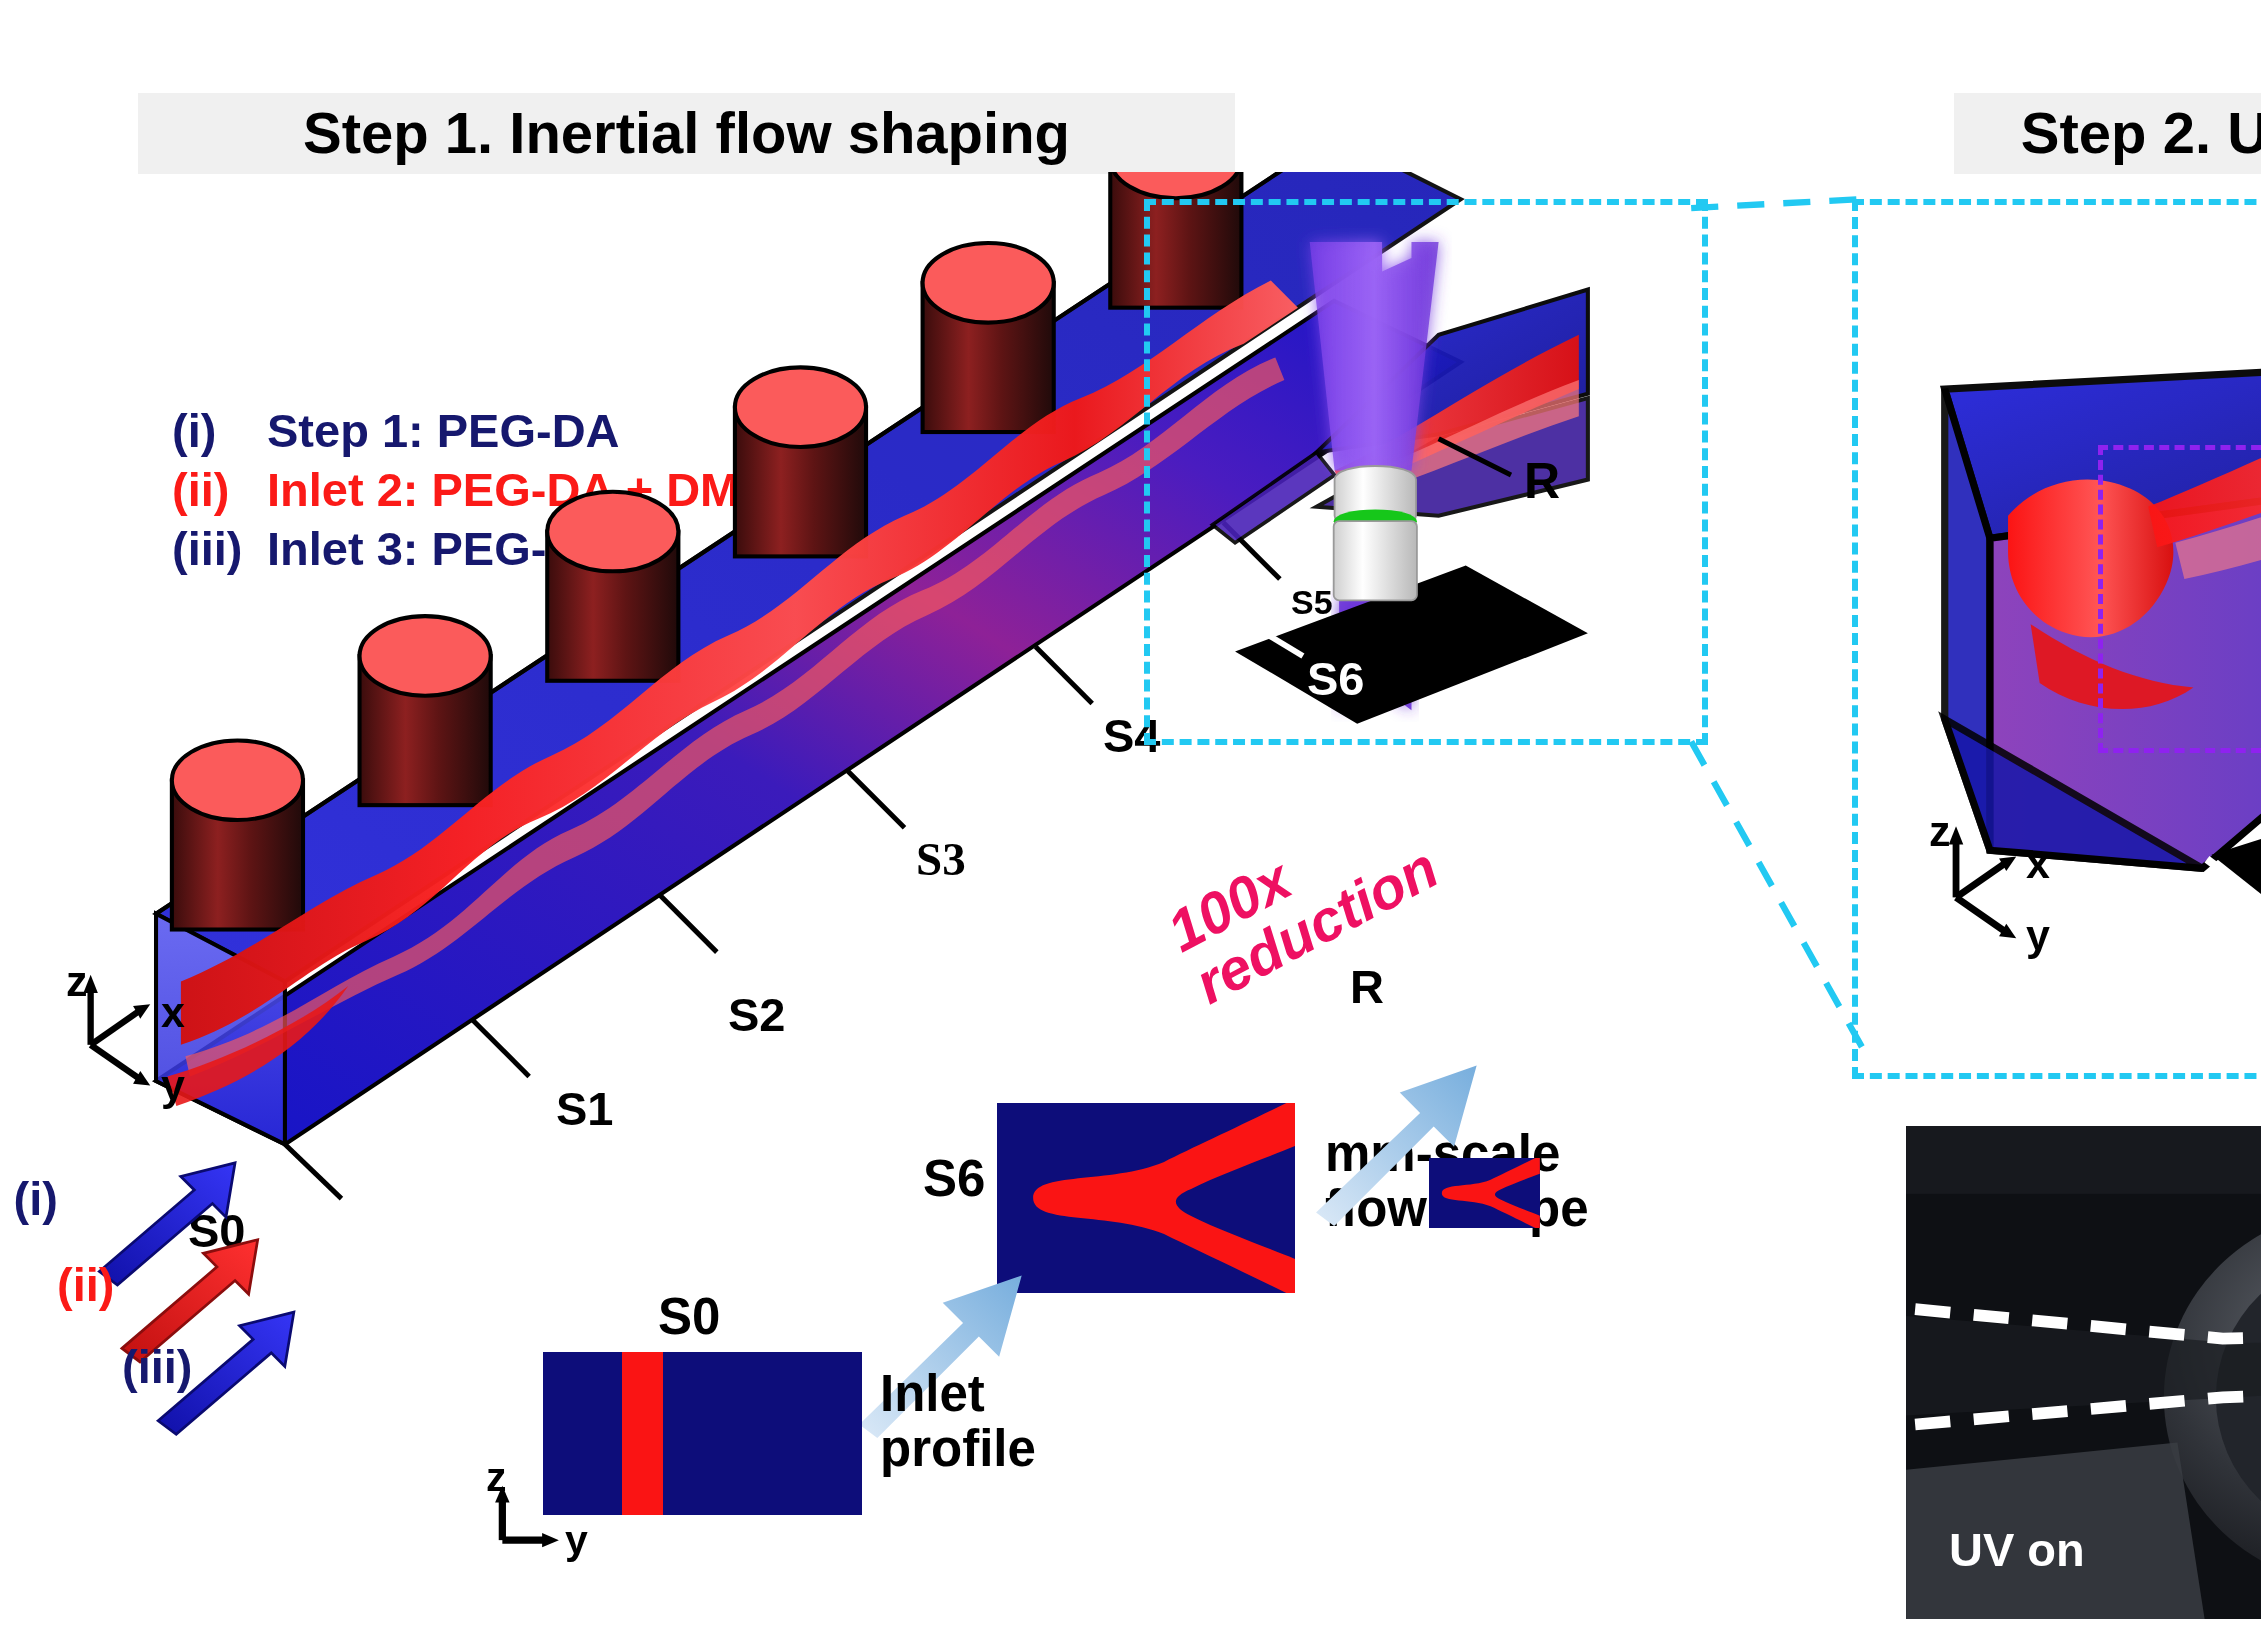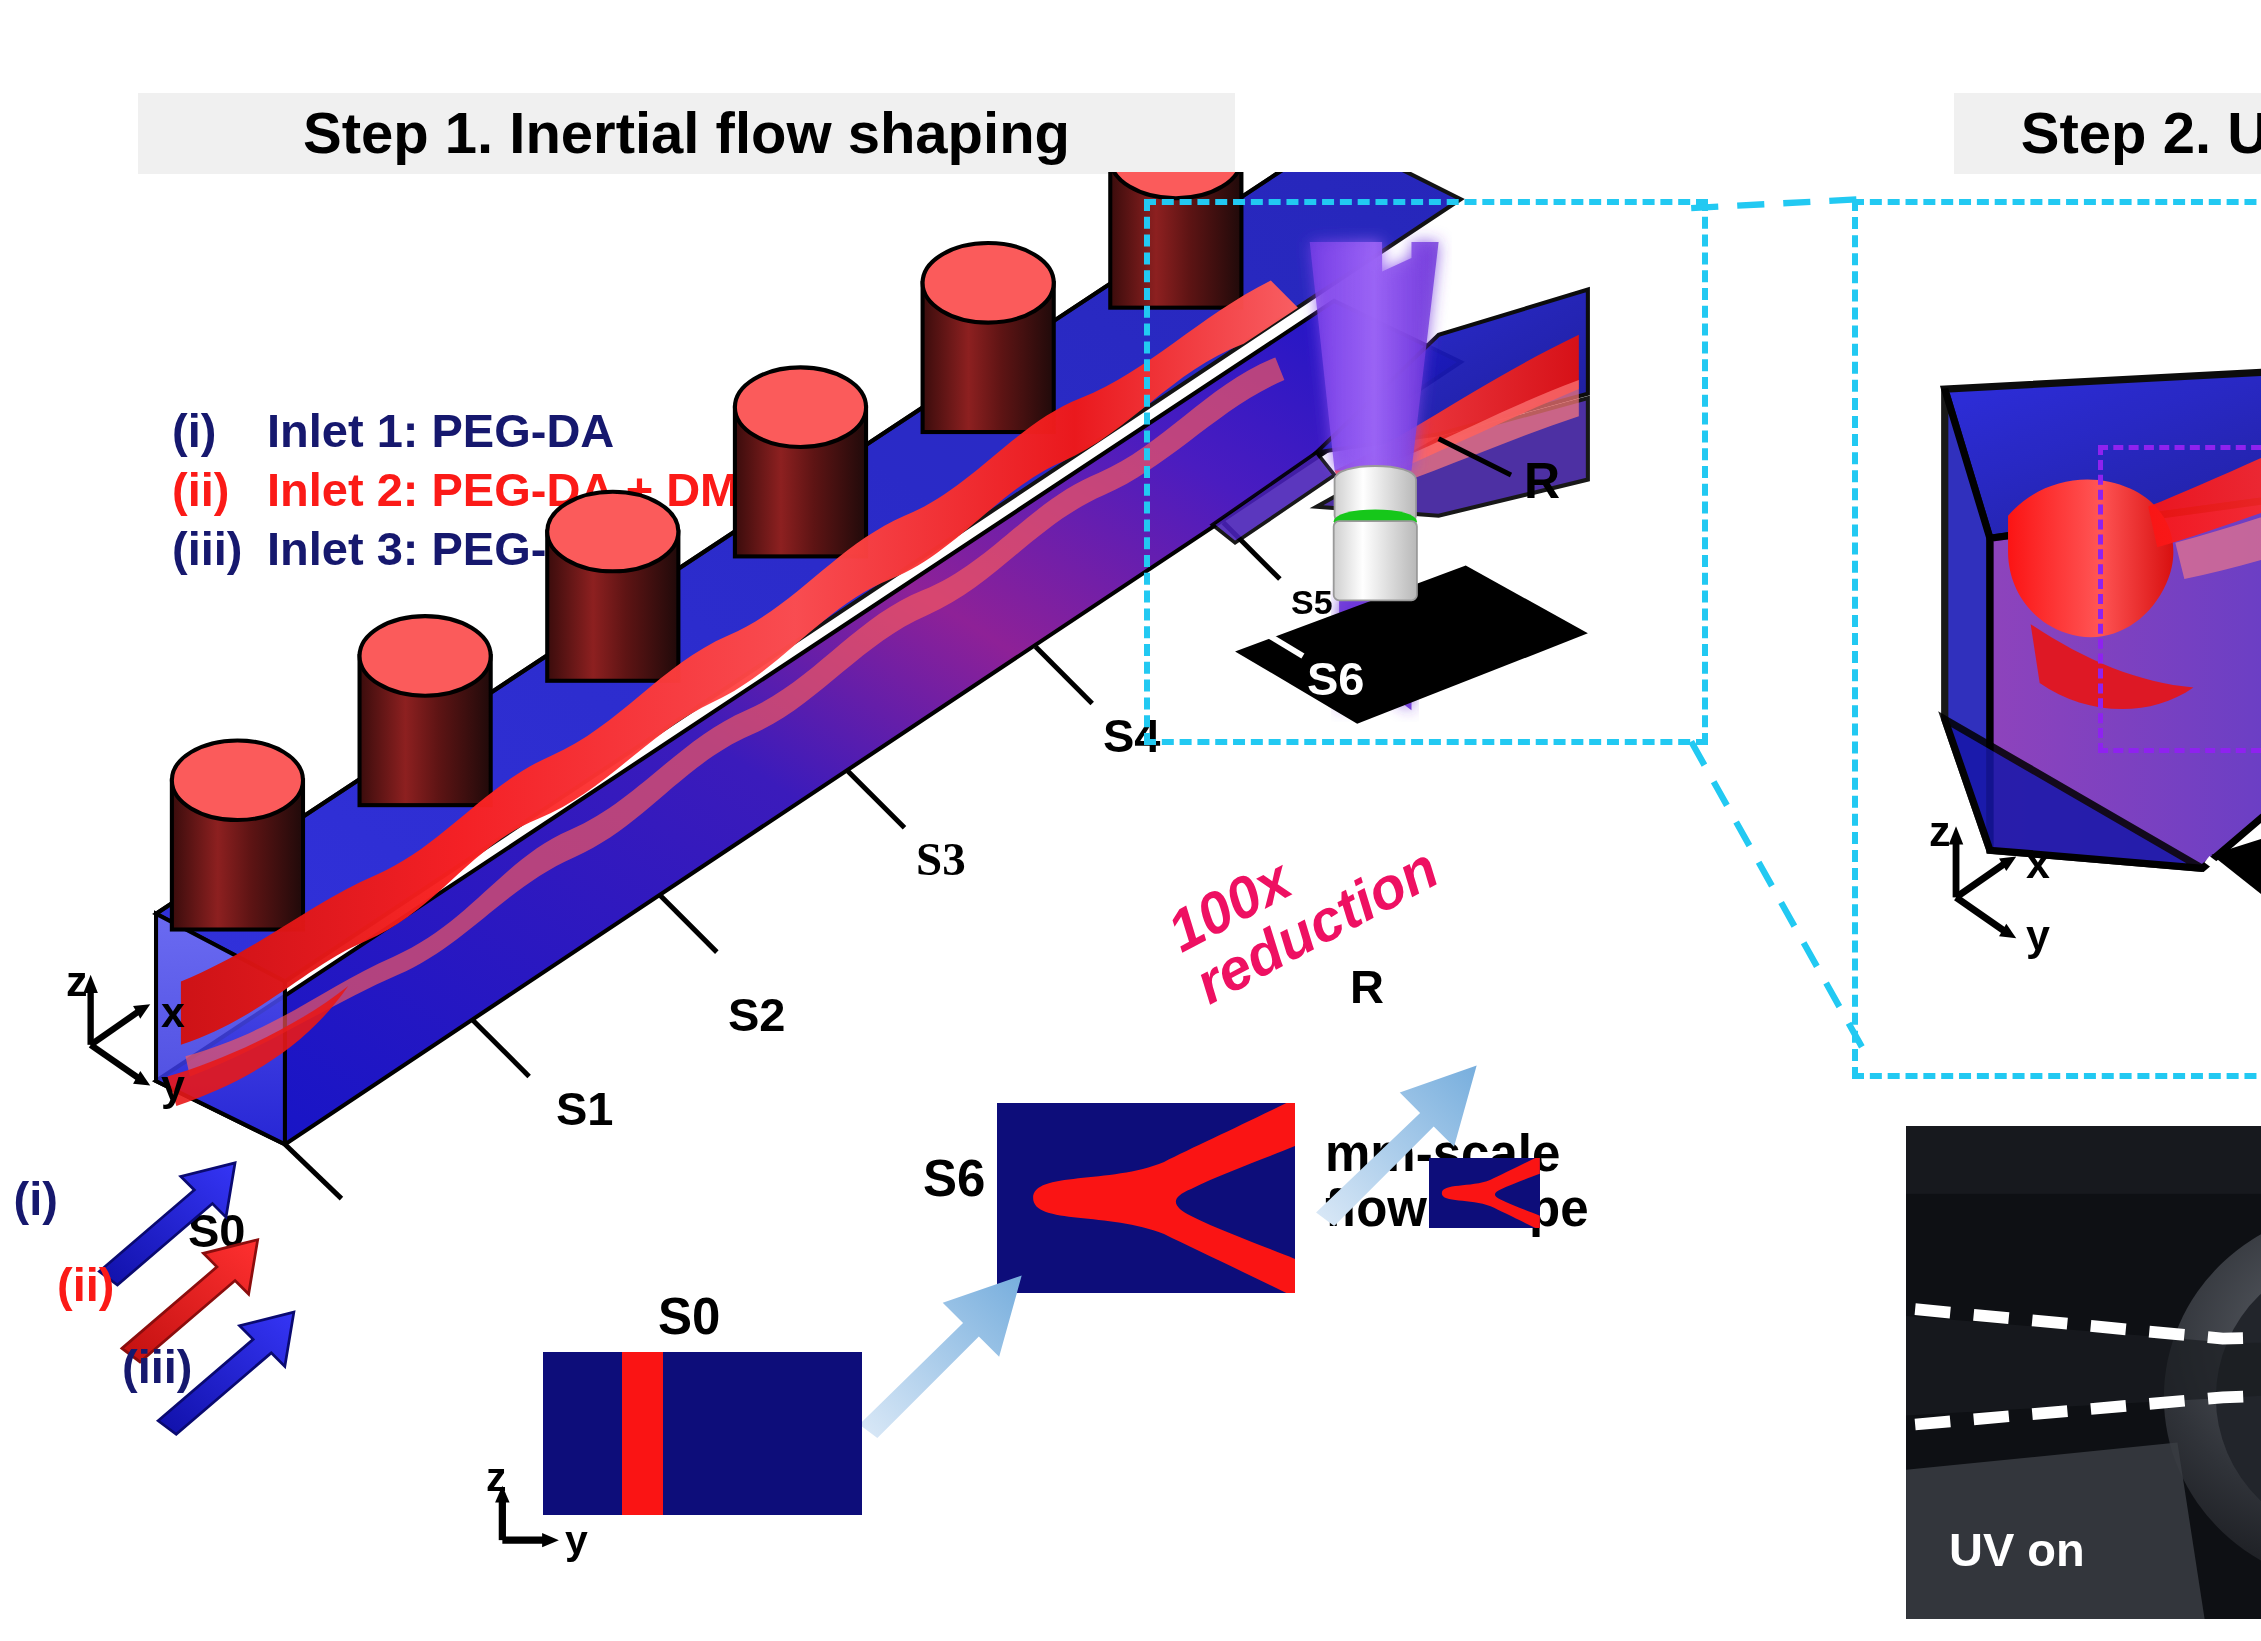--- a/index.html
+++ b/index.html
@@ -24,21 +24,21 @@
 
 <div id="fig">
 
   <div class="abs stepbox" style="left:138px;top:93px;width:1097px;height:81px;font-size:58px;">Step 1. Inertial flow shaping</div>
 
   <div class="abs stepbox" style="left:1954px;top:93px;width:846px;height:81px;font-size:58px;">Step 2. UV polymerization</div>
 
   <div class="abs" style="left:172px;top:403px;width:724px;">
     <div style="position:relative;height:59px;">
       <span class="lbl navy" style="left:0;top:0;font-size:47px;">(i)</span>
-      <span class="lbl navy" style="left:95px;top:0;font-size:47px;">Inlet 1: PEG-DA</span>
+      <span class="lbl navy" style="left:95px;top:0;font-size:47px;">Step 1: PEG-DA</span>
     </div>
     <div style="position:relative;height:59px;">
       <span class="lbl red" style="left:0;top:0;font-size:47px;">(ii)</span>
       <span class="lbl red" style="left:95px;top:0;font-size:47px;">Inlet 2: PEG-DA + DMPA</span>
     </div>
     <div style="position:relative;height:59px;">
       <span class="lbl navy" style="left:0;top:0;font-size:47px;">(iii)</span>
       <span class="lbl navy" style="left:95px;top:0;font-size:47px;">Inlet 3: PEG-DA</span>
     </div>
   </div>
@@ -334,20 +334,24 @@
   <svg class="abs" style="left:475px;top:1461px;" width="118" height="104" viewBox="0 0 260 230">
     <g stroke="#000" stroke-width="16" fill="none">
       <line x1="60" y1="175" x2="60" y2="78"></line>
       <line x1="60" y1="175" x2="160" y2="175"></line>
     </g>
     <polygon points="60,55 44,92 76,92" fill="#000"></polygon>
     <polygon points="185,175 148,159 148,191" fill="#000"></polygon>
   </svg>
   <div class="lbl" style="left:486px;top:1454px;font-size:41px;">z</div>
   <div class="lbl" style="left:565px;top:1517px;font-size:41px;">y</div>
+  <div class="abs" style="left:880px;top:1366px;font-size:51px;font-weight:bold;line-height:1.08;">
+    <div>Inlet</div>
+    <div>profile</div>
+  </div>
 
   <div class="abs cyanbox" style="left:1852px;top:199px;width:999px;height:868px;"></div>
 
   <svg class="abs" style="left:1895px;top:226px;" width="954" height="828" viewBox="0 0 2110 1830">
     <defs>
       <linearGradient id="s2blue" x1="0" y1="0" x2="1" y2="1">
         <stop offset="0%" stop-color="#2323dd"></stop>
           <stop offset="100%" stop-color="#13138e"></stop>
       </linearGradient>
       <linearGradient id="s2mag" x1="0" y1="0" x2="1" y2="0">

